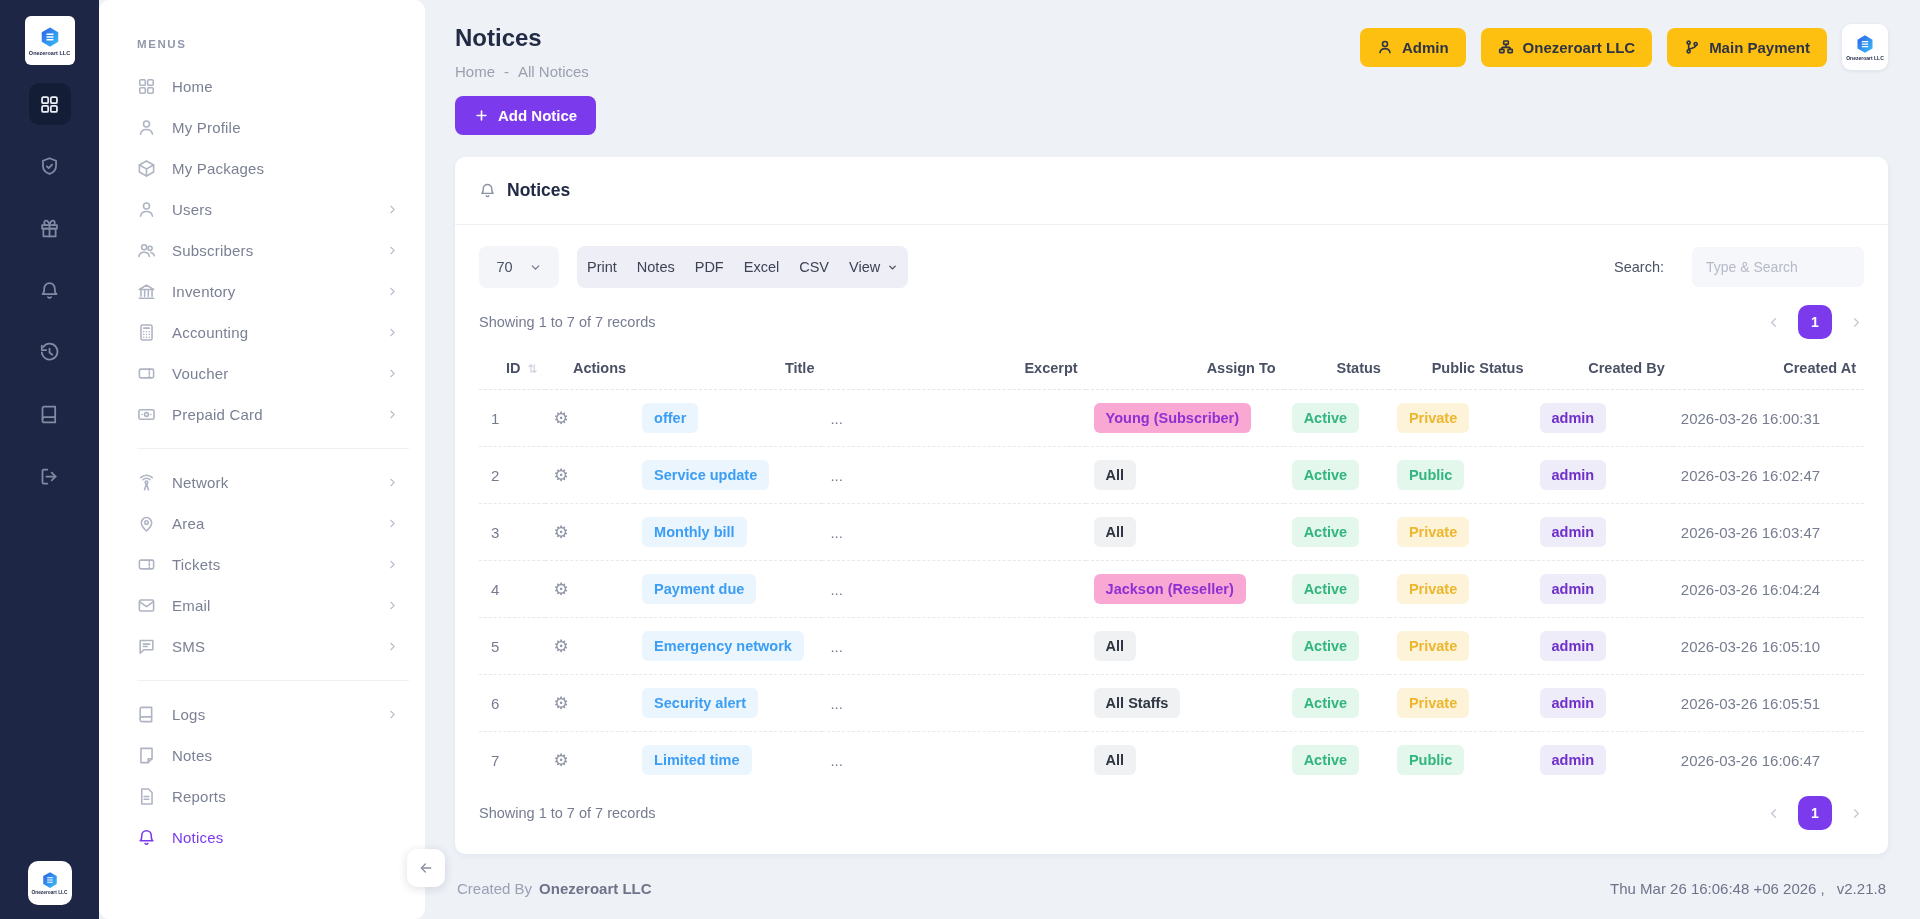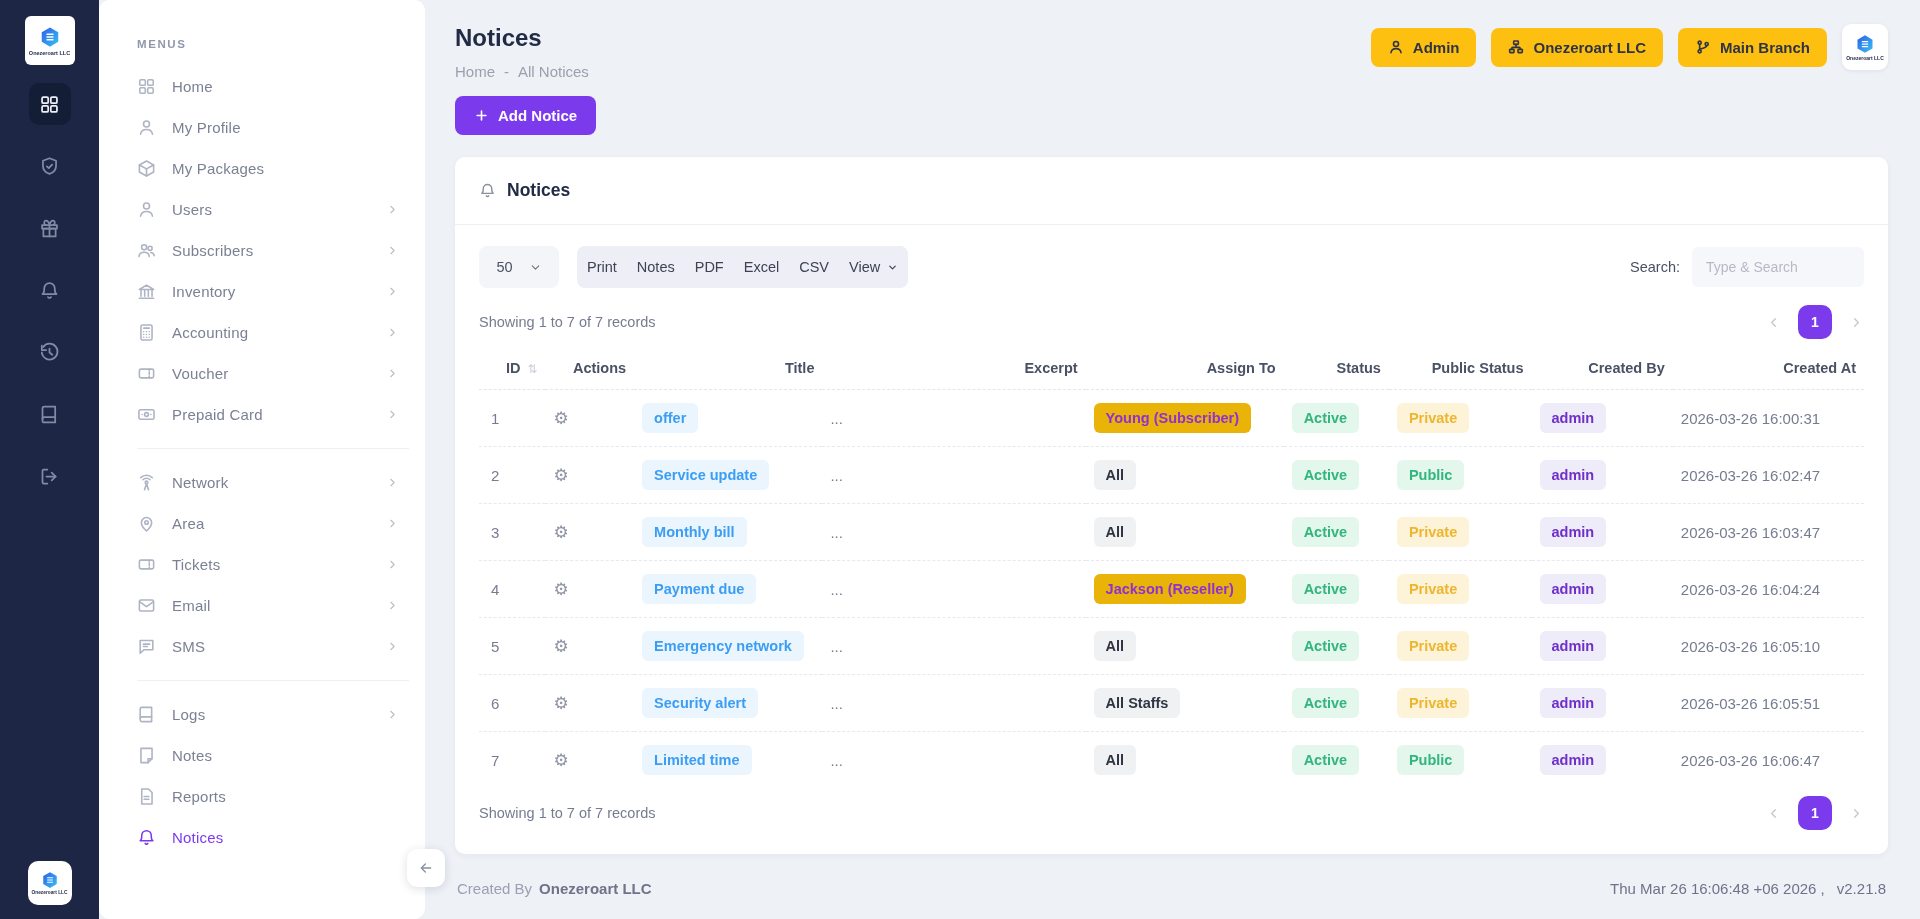--- a/index.html
+++ b/index.html
@@ -59,21 +59,21 @@
   .card-header .ico { color: #8b90a0; width: 17px; height: 17px; }
   .card-body { padding: 21px 24px 16px; }
 
   .toolbar { display: flex; justify-content: space-between; align-items: center; }
   .tb-left { display: flex; gap: 18px; align-items: center; }
   .pp-select { width: 80px; height: 42px; background: #f4f5f9; border-radius: 8px; display: flex; align-items: center; justify-content: center; gap: 16px; font-size: 14.5px; color: #4a5165; cursor: pointer; }
   .pp-select .ico { width: 13px; height: 13px; color: #6b7184; }
   .exp-group { background: #edeef6; border-radius: 8px; display: flex; align-items: center; }
   .exp-btn { background: transparent; border: none; padding: 13px 10px; font-size: 14.5px; color: #3d4254; font-weight: 500; cursor: pointer; font-family: inherit; display: flex; align-items: center; gap: 7px; }
   .exp-btn .ico { width: 11px; height: 11px; color: #3d4254; stroke-width: 2.6; }
-  .search-wrap { display: flex; align-items: center; gap: 12px; }
+  .search-wrap { display: flex; align-items: center; gap: 28px; }
   .search-label { font-size: 14.5px; color: #4a5165; }
   .search-input { width: 172px; height: 40px; background: #f6f7fb; border: none; border-radius: 6px; padding: 0 14px; font-size: 14px; color: #4a5165; font-family: inherit; outline: none; }
   .search-input::placeholder { color: #b6bac7; }
 
   .info-row { display: flex; justify-content: space-between; align-items: center; margin: 17px 0 2px; }
   .info-row.bottom { margin: 8px 0 8px; }
   .showing { font-size: 14.5px; color: #767c90; }
   .pager { display: flex; align-items: center; gap: 17px; }
   .pg-arrow { width: 15px; height: 15px; color: #c3c7d2; cursor: pointer; }
   .pg-page { width: 34px; height: 34px; border-radius: 10px; background: #7c3aed; color: #fff; border: none; font-size: 14px; font-weight: 600; cursor: pointer; font-family: inherit; }
@@ -82,21 +82,21 @@
   th { text-align: right; font-size: 14.5px; font-weight: 700; color: #4a5165; padding: 15px 8px 13px; white-space: nowrap; }
   thead tr { border-bottom: 1px dashed #e3e6ee; }
   tbody tr:not(:last-child) { border-bottom: 1px dashed #e7e9f0; }
   td { padding: 13px 8px; font-size: 15px; color: #767c90; vertical-align: middle; }
   th:first-child, td:first-child { padding-left: 12px; }
   .sort { font-family: "DejaVu Sans", sans-serif; color: #c9cdd8; font-size: 12px; margin-left: 7px; font-weight: 400; }
   .gear { border: none; background: transparent; font-size: 17px; color: #8f94a6; cursor: pointer; font-family: "DejaVu Sans", sans-serif; line-height: 1; }
   .badge { display: inline-block; padding: 7px 12px; border-radius: 6px; font-size: 14.5px; font-weight: 600; white-space: nowrap; }
   .b-blue   { background: #eaf5fd; color: #3b9df3; cursor: pointer; }
   .b-gray   { background: #eff1f3; color: #2f3542; }
-  .b-purple { background: #eab308; color: #8f30d3; }
+  .b-purple { background: #f9a8d4; color: #8f30d3; }
   .b-green  { background: #e3f7ed; color: #33b57e; }
   .b-amber  { background: #fcf3d9; color: #edb62e; }
   .b-admin  { background: #efecf9; color: #6e30c9; }
   .td-date { white-space: nowrap; }
 
   
   .page-footer { display: flex; justify-content: space-between; align-items: flex-end; padding: 26px 2px 0; font-size: 15px; }
   .f-left { color: #9aa0b5; }
   .f-company { color: #6e7389; font-weight: 600; margin-left: 7px; }
   .f-right { color: #6e7389; display: flex; gap: 12px; }
@@ -470,21 +470,21 @@
           <button class="hdr-btn">
             <svg class="ico">
               <use href="#i-sitemap"></use>
             </svg>
             <span>Onezeroart LLC</span>
           </button>
           <button class="hdr-btn">
             <svg class="ico">
               <use href="#i-branch"></use>
             </svg>
-            <span>Main Branch</span>
+            <span>Main Payment</span>
           </button>
         </div>
       <div class="logo-tile-hdr">
         <svg class="hexlogo">
             <use href="#i-hex"></use>
           </svg>
         <span class="logo-txt">Onezeroart LLC</span>
       </div>
     </div>
   </div>
@@ -501,21 +501,21 @@
       <svg class="ico">
           <use href="#i-bell"></use>
         </svg>
       <span>Notices</span>
     </div>
     <div class="card-body">
 
       <div class="toolbar">
         <div class="tb-left">
           <div class="pp-select">
-            <span>50</span>
+            <span>70</span>
             <svg class="ico">
                 <use href="#i-chevron-down"></use>
               </svg>
           </div>
           <div class="exp-group">
             <span style="display:flex;">
                 <button class="exp-btn">Print</button>
                 <button class="exp-btn">Notes</button>
                 <button class="exp-btn">PDF</button>
                 <button class="exp-btn">Excel</button>

